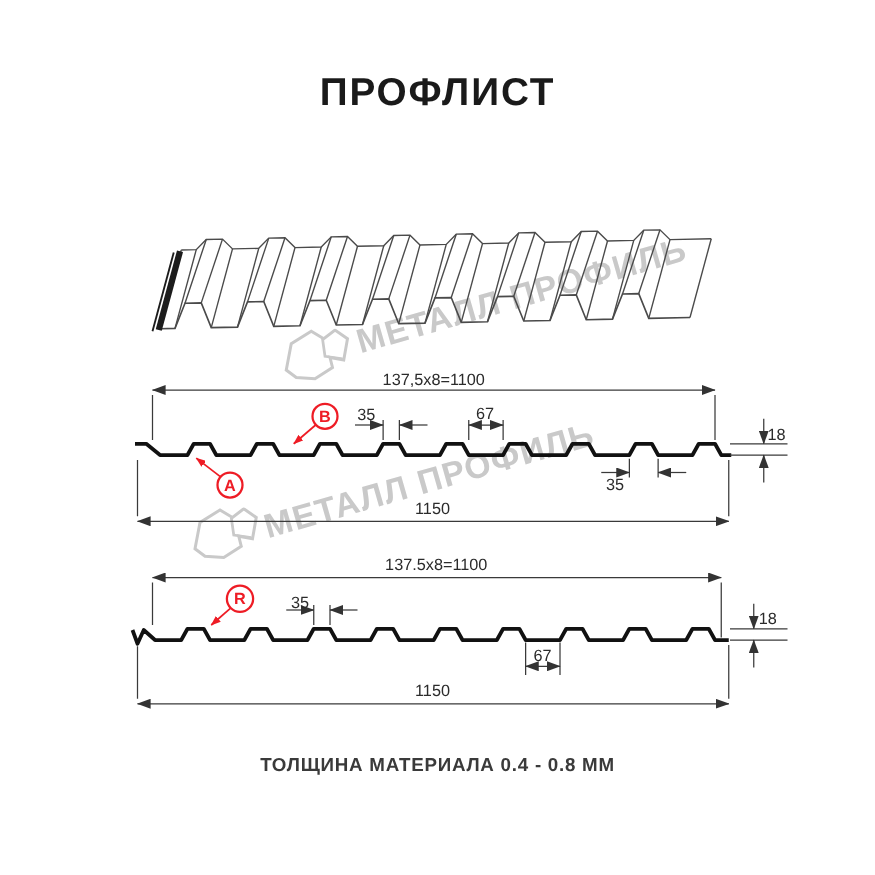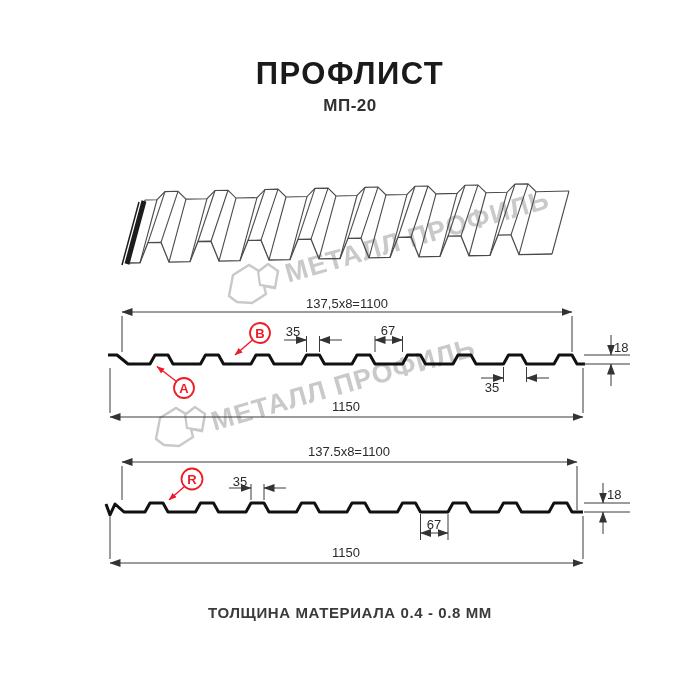--- a/index.html
+++ b/index.html
@@ -18,21 +18,20 @@
   svg.diagram{position:absolute;left:0;top:0;z-index:2;}
   .dimtxt{font-size:13px;fill:#2b2b2b;font-family:"Liberation Sans",sans-serif;}
   .redtxt{font-size:13px;font-weight:700;fill:#ee1c25;font-family:"Liberation Sans",sans-serif;}
 </style>
 </head>
 <body>
 
 <div class="page">
 
   <div class="title">ПРОФЛИСТ</div>
-  <div class="subtitle">МП-20</div>
 
   <svg class="wm" style="left:226px;top:263px;" width="56" height="44" viewBox="0 0 56 44">
     <path d="M3,33 L7,12 L23,2 L33,8 L42,1 L52,8 L49,25 L38,23 L40,31 L26,40 L11,39 Z" fill="none" stroke="#c9c9c9" stroke-width="2.4"></path>
     <path d="M32,8 L34,22 L48,24" fill="none" stroke="#c9c9c9" stroke-width="2.2"></path>
   </svg>
   <div class="wm-text" style="left:286px;top:259px;">МЕТАЛЛ ПРОФИЛЬ</div>
 
   <svg class="wm" style="left:153px;top:406px;" width="56" height="44" viewBox="0 0 56 44">
     <path d="M3,33 L7,12 L23,2 L33,8 L42,1 L52,8 L49,25 L38,23 L40,31 L26,40 L11,39 Z" fill="none" stroke="#c9c9c9" stroke-width="2.4"></path>
     <path d="M32,8 L34,22 L48,24" fill="none" stroke="#c9c9c9" stroke-width="2.2"></path>

